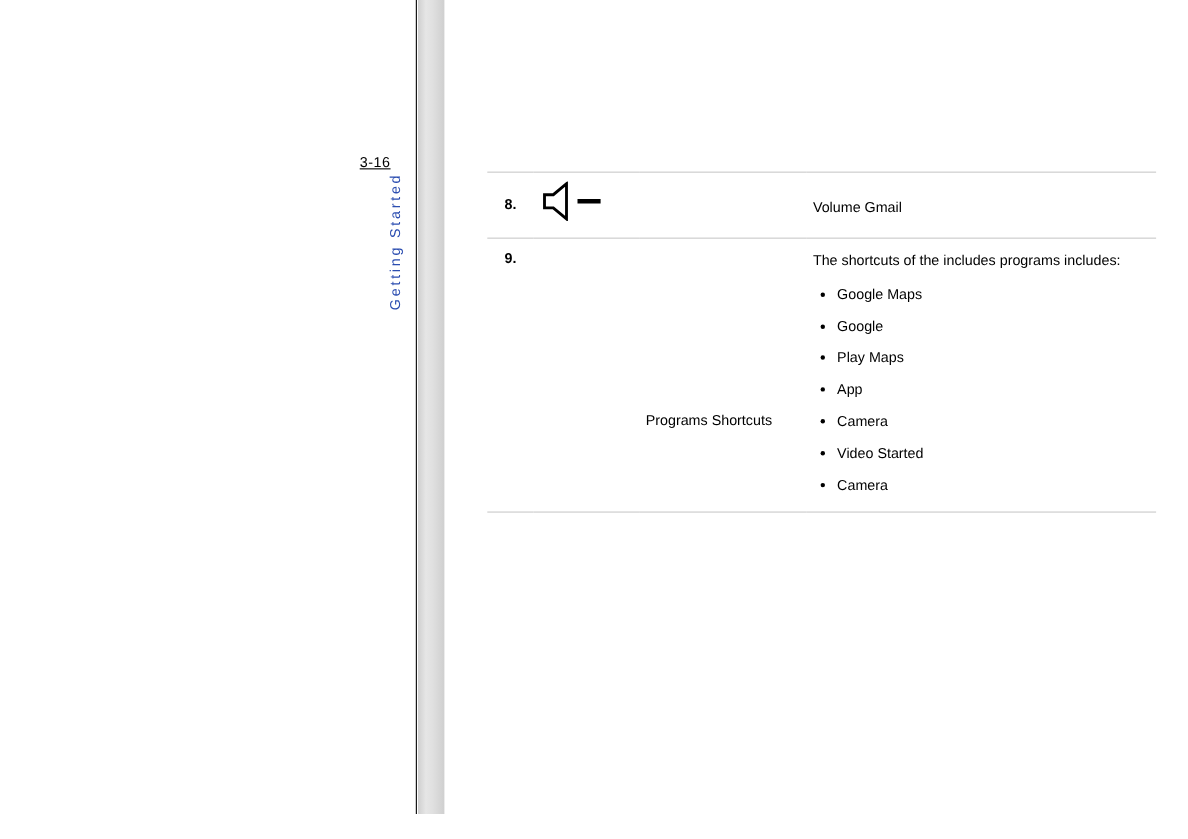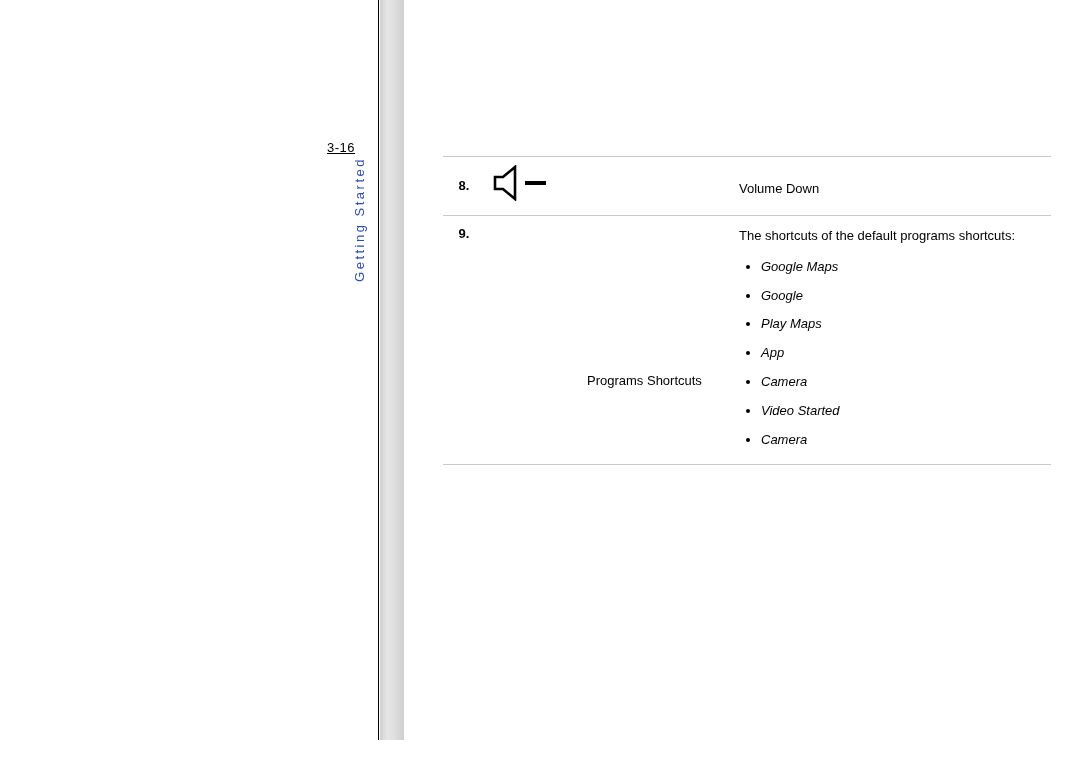--- a/index.html
+++ b/index.html
@@ -102,21 +102,20 @@
     vertical-align: middle;
     padding-top: 16px;
   }
   .row-8 .col-num {
     vertical-align: middle;
     padding-top: 8px;
   }
   ul {
     margin: 6px 0 0 0;
     padding-left: 22px;
-    font-style: italic;
   }
   li {
     padding: 4px 0;
     font-size: 13px;
   }
   .bullet {
     list-style-type: disc;
   }
   .vol-icon {
     display: inline-block;
@@ -142,29 +141,29 @@
         <tr class="top-border row-8">
           <td class="col-num">8.</td>
           <td class="col-icon" colspan="2">
             <span class="vol-icon">
               <svg width="62" height="36" viewBox="0 0 62 36">
                 <polygon points="4,12 12,12 24,2 24,34 12,24 4,24" fill="none" stroke="#000" stroke-width="2.6" stroke-linejoin="miter"></polygon>
                 <line x1="34" y1="18" x2="55" y2="18" stroke="#000" stroke-width="4"></line>
               </svg>
             </span>
           </td>
-          <td class="col-desc">Volume Down</td>
+          <td class="col-desc">Volume Gmail</td>
         </tr>
 
         <tr class="top-border bottom-border">
           <td class="col-num">9.</td>
           <td class="col-icon"></td>
           <td class="col-label">Programs Shortcuts</td>
           <td class="col-desc">
-            <div>The shortcuts of the default programs shortcuts:</div>
+            <div>The shortcuts of the includes programs includes:</div>
             <ul class="bullet">
               <li>Google Maps</li>
               <li>Google</li>
               <li>Play Maps</li>
               <li>App</li>
               <li>Camera</li>
               <li>Video Started</li>
               <li>Camera</li>
             </ul>
           </td>

